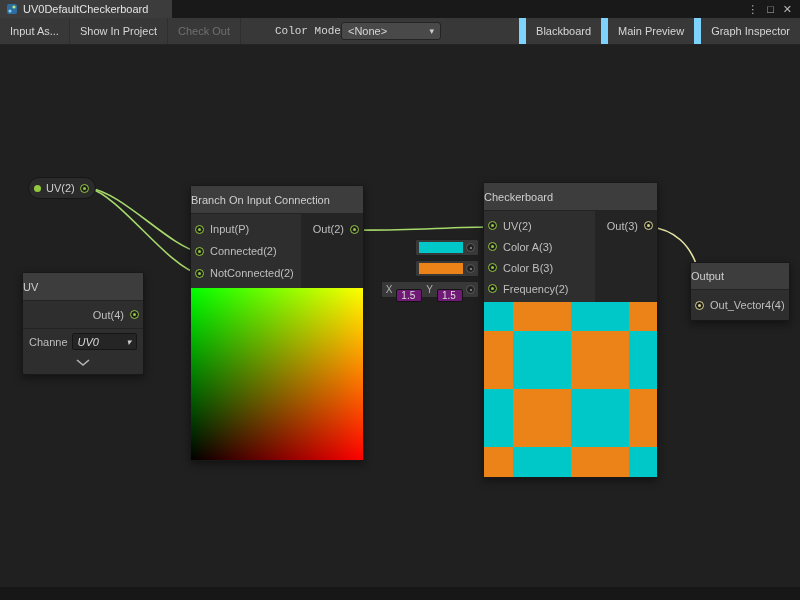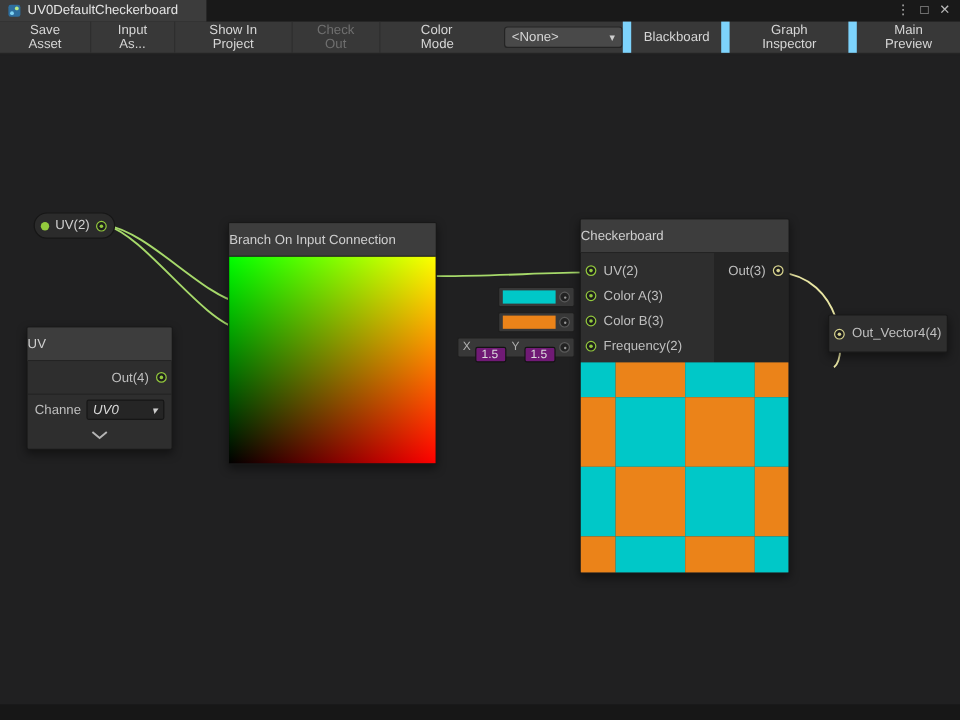--- a/index.html
+++ b/index.html
@@ -9,21 +9,21 @@
 
   
   .titlebar { height:18px; background:#191919; display:flex; align-items:stretch; }
   .tab { display:flex; align-items:center; gap:5px; background:#3c3c3c; padding:0 24px 0 6px; color:#e4e4e4; }
   .win-controls { margin-left:auto; display:flex; align-items:center; gap:9px; padding-right:8px; color:#b8b8b8; }
   .win-icon { display:inline-block; line-height:1; }
 
   .toolbar { height:27px; background:#383838; border-bottom:1px solid #242424; display:flex; align-items:center; color:#d6d6d6; }
   .tb-btn { height:100%; padding:0 10px; border-right:1px solid #2e2e2e; display:flex; align-items:center; }
   .tb-btn.disabled { color:#6f6f6f; }
-  .cm-label { margin-left:34px; margin-right:12px; }
+  .cm-label { margin-left:34px; margin-right:0;font-family:Liberation Mono, monospace; }
   .dropdown { width:100px; height:18px; background:#494949; border:1px solid #242424; border-radius:3px; display:flex; align-items:center; justify-content:space-between; padding:0 6px;gap:33px; }
   .caret { font-size:9px; color:#cdcdcd; }
   .tb-right { margin-left:auto; display:flex; height:100%; }
   .tb-right .tb-btn { border-right:none; border-left:7px solid #7dd3fc; }
 
   
   .canvas { position:absolute; left:0; top:46px; width:800px; height:554px; background:#202021; }
   .edges { position:absolute; left:0; top:0; pointer-events:none; z-index:1; }
   .edge { fill:none; stroke-width:1.6px; }
   .edge.g { stroke:var(--edge-green,#A6D96A); }
@@ -92,53 +92,74 @@
     <span>UV0DefaultCheckerboard</span>
   </div>
   <div class="win-controls">
     <span class="win-icon">⋮</span>
     <span class="win-icon">□</span>
     <span class="win-icon">✕</span>
   </div>
 </div>
 
 <div class="toolbar">
-  <button class="tb-btn">Save Asset</button>
   <button class="tb-btn">Input As...</button>
   <button class="tb-btn">Show In Project</button>
   <button class="tb-btn disabled">Check Out</button>
   <span class="cm-label">Color Mode</span>
   <div class="dropdown">
     <span>&lt;None&gt;</span>
     <span class="caret">▾</span>
   </div>
   <div class="tb-right">
     <button class="tb-btn">Blackboard</button>
+    <button class="tb-btn">Main Preview</button>
     <button class="tb-btn">Graph Inspector</button>
-    <button class="tb-btn">Main Preview</button>
   </div>
 </div>
 
 <div class="canvas">
 
   <svg class="edges" width="800" height="554" viewBox="0 0 800 554">
     <path class="edge g" d="M89,142 C122,146 170,201 199,206"></path>
     <path class="edge g" d="M89,142 C120,150 168,221 199,228"></path>
     <path class="edge g" d="M355,184 C400,185 452,181 492,181"></path>
     <path class="edge y" d="M649,181 C702,185 707,251 695,260"></path>
   </svg>
 
   <div class="uv-token">
     <span class="token-dot"></span>
     <span class="token-label">UV(2)</span>
     <span class="port"></span>
   </div>
 
   <div class="node branch-node">
     <div class="node-title">Branch On Input Connection</div>
+    <div class="node-body">
+      <div class="in-col">
+        <div class="port-row">
+          <span class="port"></span>
+          <span class="plabel">Input(P)</span>
+        </div>
+        <div class="port-row">
+          <span class="port"></span>
+          <span class="plabel">Connected(2)</span>
+        </div>
+        <div class="port-row">
+          <span class="port"></span>
+          <span class="plabel">NotConnected(2)</span>
+        </div>
+      </div>
+      <div class="out-col">
+        <div class="port-row out">
+          <span class="port"></span>
+          <span class="plabel">Out(2)</span>
+        </div>
+      </div>
+    </div>
     <div class="uv-preview"></div>
   </div>
 
   <div class="node uv-node">
     <div class="node-title">UV</div>
     <div class="uv-out-row">
       <span class="port"></span>
       <span class="plabel">Out(4)</span>
     </div>
     <div class="channel-row">
@@ -213,20 +234,21 @@
   </div>
   <div class="inline-ctl" style="top:235px;">
     <span class="axis-label">X</span>
     <span class="num-field">1.5</span>
     <span class="axis-label">Y</span>
     <span class="num-field">1.5</span>
     <span class="knob"></span>
   </div>
 
   <div class="node output-node">
+    <div class="node-title">Output</div>
     <div class="port-row">
       <span class="port yellow"></span>
       <span class="plabel">Out_Vector4(4)</span>
     </div>
   </div>
 
   <div class="bottom-strip"></div>
 </div>
 
 </body></html>

